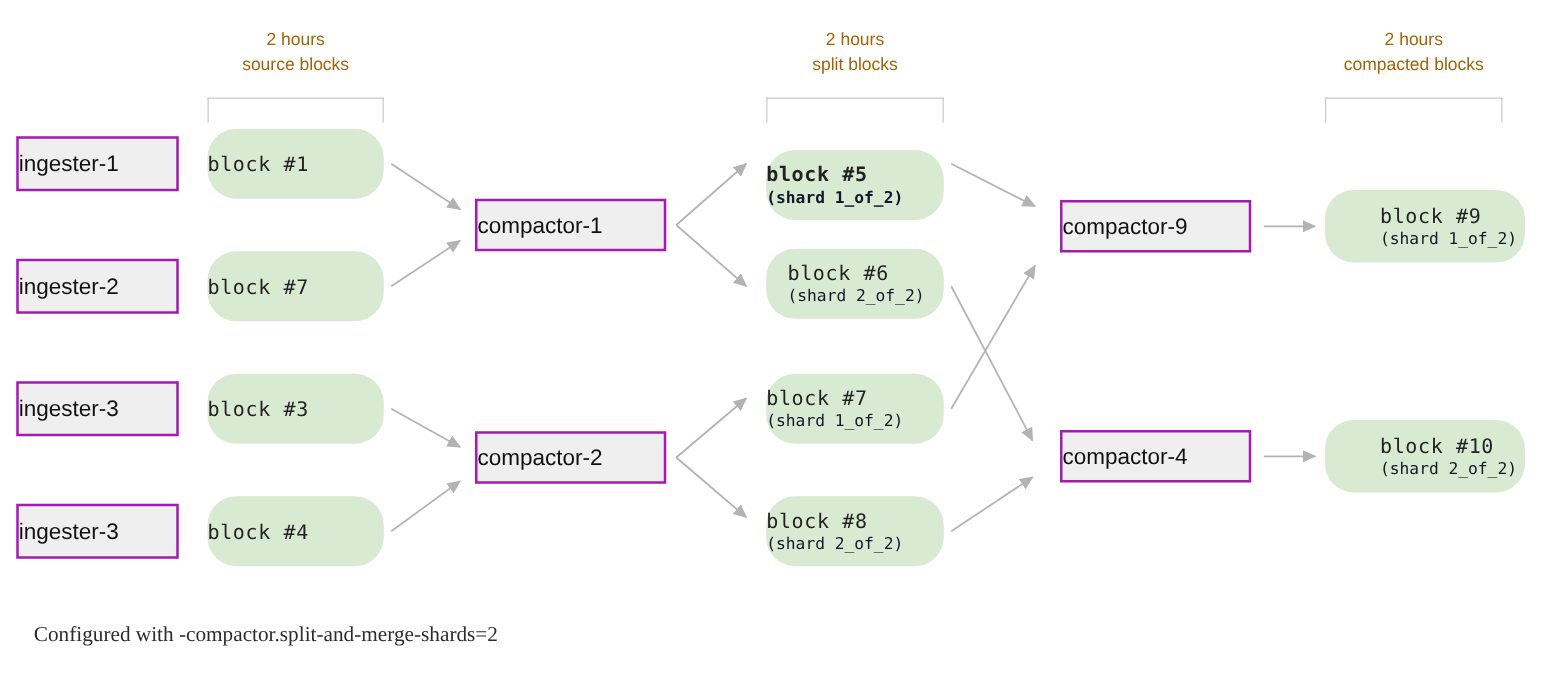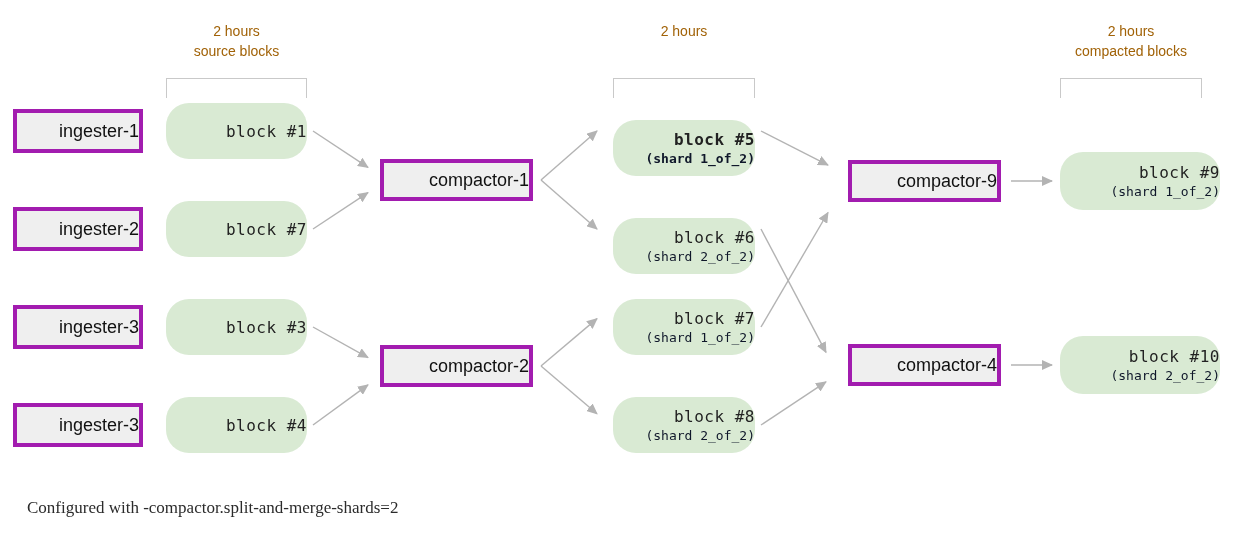--- a/index.html
+++ b/index.html
@@ -9,27 +9,27 @@
   }
   .col-header {
     position:absolute; text-align:center; font-size:14px; line-height:1.4;
     color:#a16207;
   }
   .bracket {
     position:absolute; height:19px; border:1px solid #c9c9c9; border-bottom:none;
     background:transparent;
   }
   .node-gray {
-    position:absolute; background:#efefef; border:4px solid #a21caf;
-    display:flex; align-items:center; justify-content:flex-end;
+    position:absolute; background:#efefef; border:2px solid #a21caf;
+    display:flex; align-items:center; justify-content:flex-start;
     font-size:18px; color:#111; box-sizing:border-box;
   }
   .node-green {
     position:absolute; background:#d9ead3;
-    display:flex; flex-direction:column; align-items:flex-end; justify-content:center;
+    display:flex; flex-direction:column; align-items:flex-start; justify-content:center;
     font-family:"DejaVu Sans Mono", monospace; color:#222; box-sizing:border-box;border-radius:23px;
   }
   .node-green .blk-title { font-size:16px; letter-spacing:0.5px; }
   .node-green .blk-shard { font-size:13px; margin-top:2px; color:#0f172a; }
   .ing  { left:13px;  width:130px; height:44px; }
   .src  { left:166px; width:141px; height:56px; }
   .spl  { left:613px; width:142px; height:56px; }
   .cmp  { left:1060px; width:160px; height:58px;padding-left:44px; }
   .comp { width:153px; height:42px; }
   #caption {
@@ -43,20 +43,21 @@
 <body>
 
 <div id="canvas">
 
   <div class="col-header" style="left:166px; top:22px; width:141px;">
     <div>2 hours</div>
     <div>source blocks</div>
   </div>
   <div class="col-header" style="left:613px; top:22px; width:142px;">
     <div>2 hours</div>
+    <div>split blocks</div>
   </div>
   <div class="col-header" style="left:1036px; top:22px; width:190px;">
     <div>2 hours</div>
     <div>compacted blocks</div>
   </div>
 
   <div class="bracket" style="left:166px; top:78px; width:139px;"></div>
   <div class="bracket" style="left:613px; top:78px; width:140px;"></div>
   <div class="bracket" style="left:1060px; top:78px; width:140px;"></div>
 
@@ -90,21 +91,21 @@
     <span>compactor-1</span>
   </div>
   <div class="node-gray comp" style="left:380px; top:345px;">
     <span>compactor-2</span>
   </div>
 
   <div class="node-green spl" style="top:120px;font-weight:bold;">
     <span class="blk-title">block #5</span>
     <span class="blk-shard">(shard 1_of_2)</span>
   </div>
-  <div class="node-green spl" style="top:218px;padding-left:17px;">
+  <div class="node-green spl" style="top:199px;padding-left:17px;">
     <span class="blk-title">block #6</span>
     <span class="blk-shard">(shard 2_of_2)</span>
   </div>
   <div class="node-green spl" style="top:299px;">
     <span class="blk-title">block #7</span>
     <span class="blk-shard">(shard 1_of_2)</span>
   </div>
   <div class="node-green spl" style="top:397px;">
     <span class="blk-title">block #8</span>
     <span class="blk-shard">(shard 2_of_2)</span>

